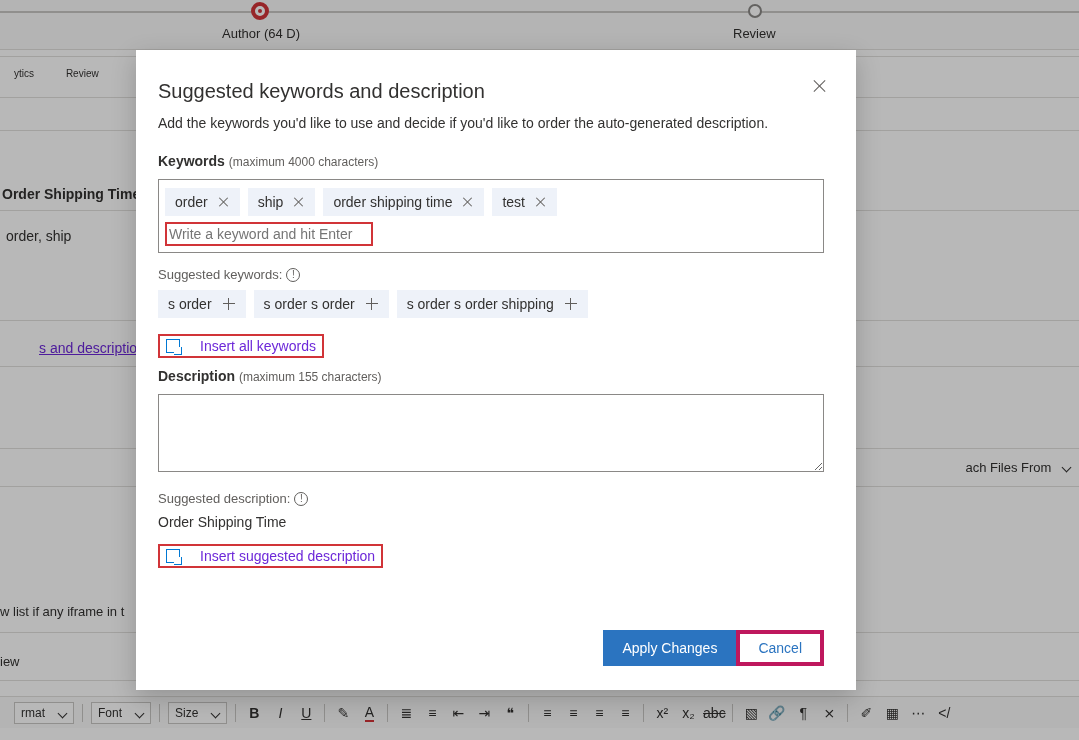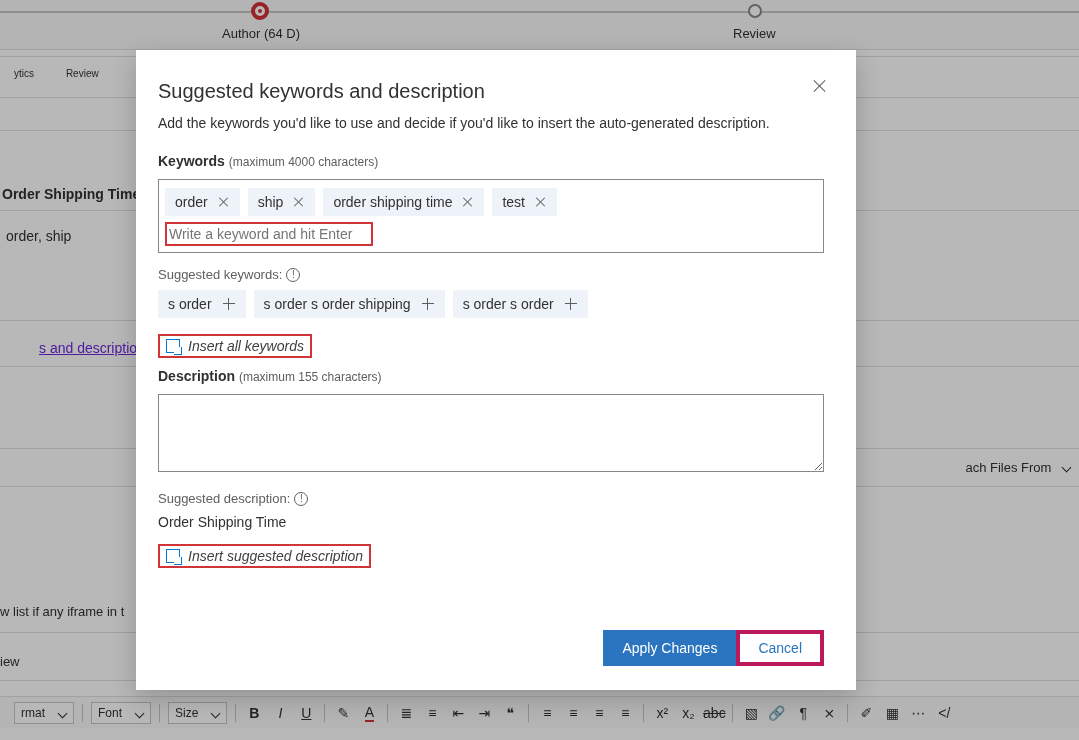--- a/index.html
+++ b/index.html
@@ -91,21 +91,21 @@
 .chip-x::before,.chip-x::after{ content:""; position:absolute; left:5px; top:0; width:1px; height:12px; background:#605e5c; }
 .chip-x::before{transform:rotate(45deg);} .chip-x::after{transform:rotate(-45deg);}
 .chip-plus { width:14px; height:14px; position:relative; cursor:pointer; }
 .chip-plus::before,.chip-plus::after{ content:""; position:absolute; background:#605e5c; }
 .chip-plus::before{ left:6px; top:1px; width:1px; height:12px; }
 .chip-plus::after{ left:1px; top:6px; width:12px; height:1px; }
 .kw-input { border:none; outline:none; font-size:14px; color:#605e5c; width:200px; padding:2px 0; }
 .red-outline { border:2px solid #d13438; padding:0 2px; display:inline-block; }
 .red-outline-wrap { border:2px solid #d13438; display:inline-flex; align-items:center; padding:2px 6px; }
 .small-label { font-size:13px; color:#605e5c; margin-bottom:8px; display:flex; align-items:center; }
-.insert-link { color:#404040; font-size:14px; display:inline-flex; align-items:center; gap:8px; cursor:pointer;font-style:italic; }
+.insert-link { color:#6d28d9; font-size:14px; display:inline-flex; align-items:center; gap:20px; cursor:pointer; }
 .insert-icon { width:14px; height:14px; position:relative; }
 .insert-icon::before{ content:""; position:absolute; inset:0; border:1.2px solid #0078d4; }
 .insert-icon::after{ content:""; position:absolute; right:-2px; bottom:-2px; width:7px; height:7px; border-right:1.2px solid #0078d4; border-bottom:1.2px solid #0078d4; background:#fff;}
 .desc-area { width:100%; height:78px; border:1px solid #8a8886; resize:both; padding:6px; font-family:inherit; font-size:14px; margin-top:4px; margin-bottom:16px; }
 .sugg-desc-val { font-size:14px; color:#323130; margin-bottom:14px; }
 .modal-footer { position:absolute; right:32px; bottom:24px; display:flex; }
 .btn { height:36px; padding:0 18px; font-size:14px; display:flex; align-items:center; border:1px solid transparent; cursor:pointer; }
 .btn-primary { background:#2b74c0; color:#fff; }
 .btn-secondary { background:#fff; color:#2b74c0; border:4px solid #be185d; }
 .mb10{margin-bottom:10px;} .mb16{margin-bottom:16px;text-align:right;}
@@ -205,21 +205,21 @@
     <div class="tb-btn">⋯</div>
     <div class="tb-btn">&lt;/</div>
   </div>
 </div>
 
 <div class="bg-overlay"></div>
 
 <div class="modal">
   <div class="close-x"></div>
   <h2>Suggested keywords and description</h2>
-  <div class="subtext">Add the keywords you'd like to use and decide if you'd like to insert the auto-generated description.</div>
+  <div class="subtext">Add the keywords you'd like to use and decide if you'd like to order the auto-generated description.</div>
 
   <div class="field-label mb10">
     <b>Keywords</b>
     <span class="hint">(maximum 4000 characters)</span>
   </div>
 
   <div class="kw-box">
     <div class="chip-row">
       <span class="chip">
           <span>order</span>
@@ -246,25 +246,25 @@
   <div class="small-label">
     <span>Suggested keywords:</span>
     <span class="info-circ">!</span>
   </div>
   <div class="chip-row mb16">
     <span class="chip">
         <span>s order</span>
         <span class="chip-plus"></span>
       </span>
     <span class="chip">
+        <span>s order s order</span>
+        <span class="chip-plus"></span>
+      </span>
+    <span class="chip">
         <span>s order s order shipping</span>
-        <span class="chip-plus"></span>
-      </span>
-    <span class="chip">
-        <span>s order s order</span>
         <span class="chip-plus"></span>
       </span>
   </div>
 
   <div class="mb10">
     <span class="red-outline-wrap">
       <span class="insert-link">
         <span class="insert-icon"></span>
         <span>Insert all keywords</span>
       </span>

